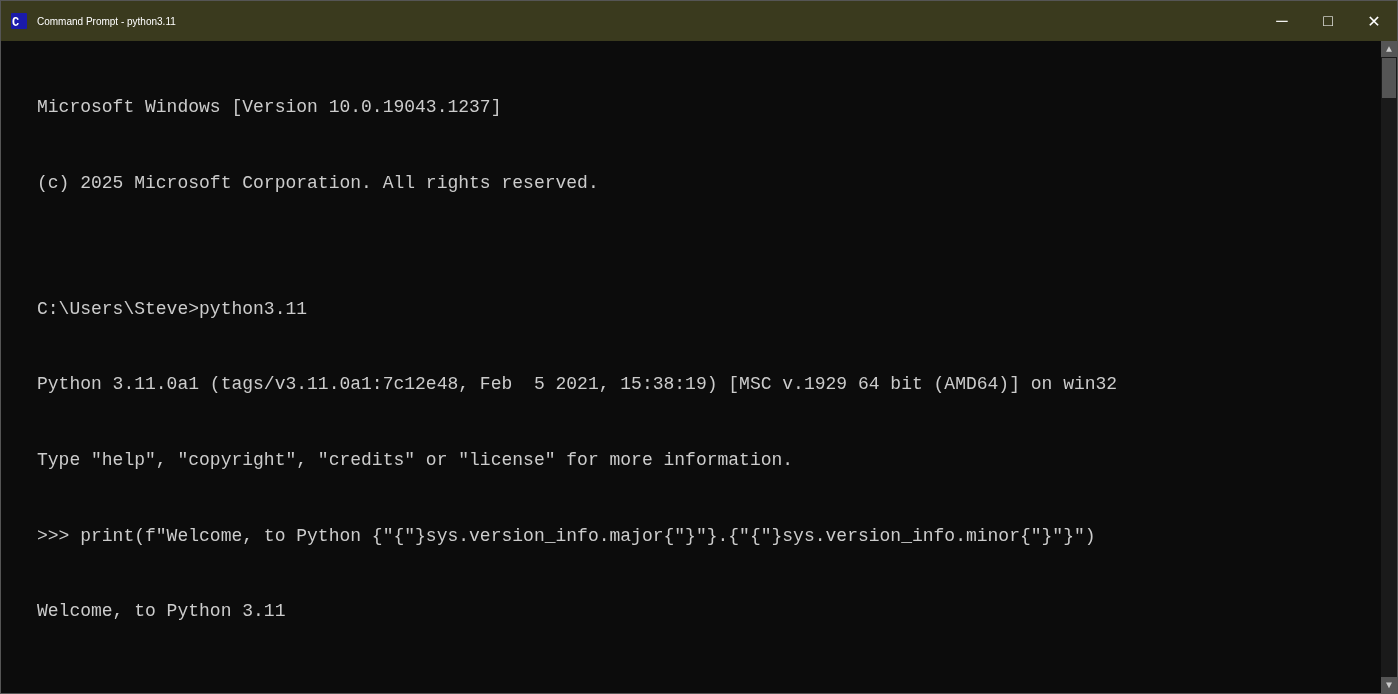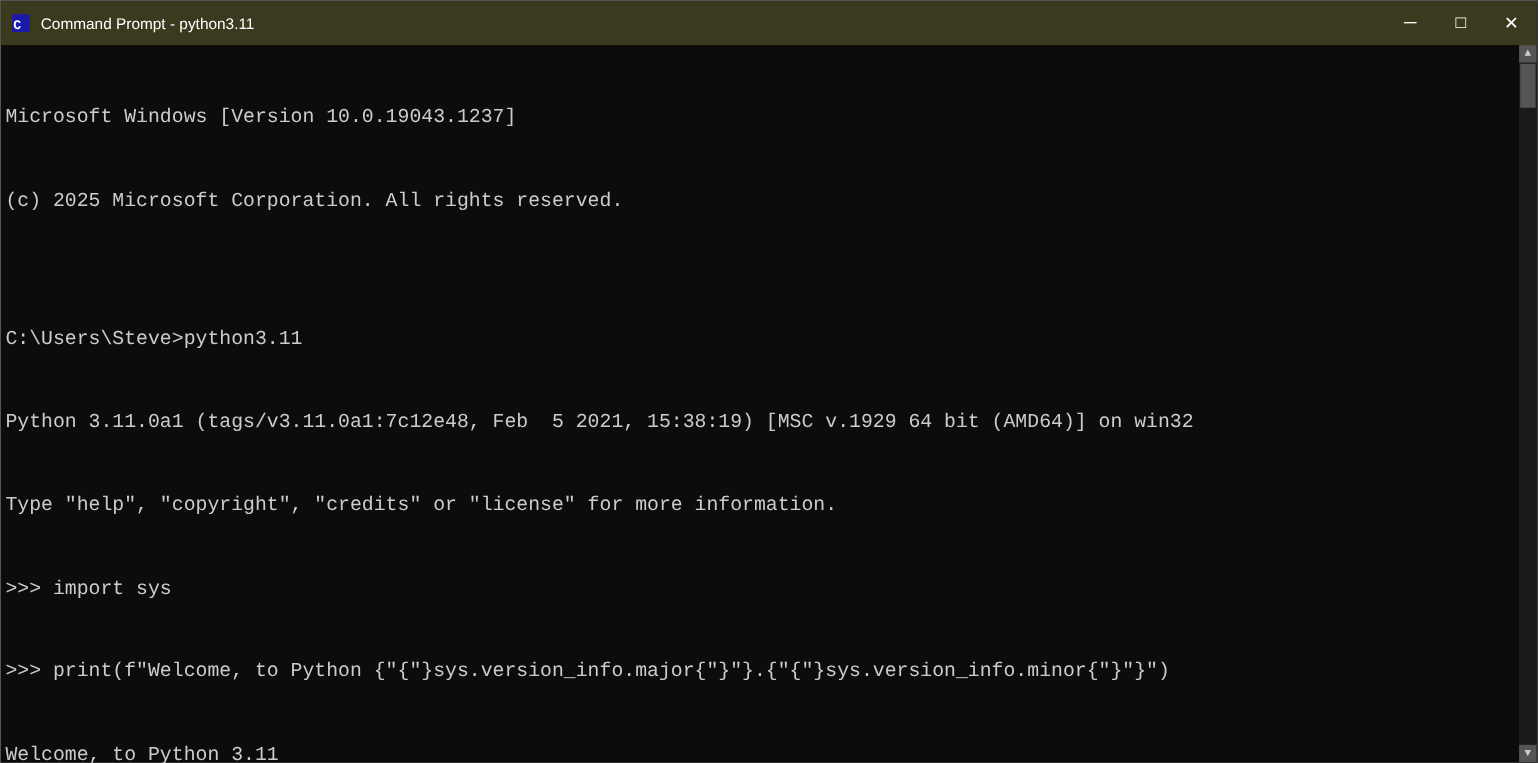--- a/index.html
+++ b/index.html
@@ -48,21 +48,21 @@
       justify-content: center;
     }
 
     .title-bar-icon svg {
       width: 18px;
       height: 18px;
     }
 
     .title-bar-title {
       color: #ffffff;
-      font-size: 14px;
+      font-size: 10px;
       font-family: 'Segoe UI', Arial, sans-serif;
       font-weight: normal;
     }
 
     .title-bar-controls {
       display: flex;
       height: 40px;
     }
 
     .title-bar-btn {
@@ -88,20 +88,21 @@
 
     .terminal-content {
       flex: 1;
       padding: 4px 4px 4px 4px;
       color: #cccccc;
       font-size: 18px;
       line-height: 1.4;
       font-family: 'Courier New', Courier, monospace;
       white-space: pre;
       overflow-y: auto;
+      margin-left: 32px;
     }
 
     .scrollbar {
       width: 16px;
       background: #2a2a2a;
       display: flex;
       flex-direction: column;
       align-items: center;
     }
 
@@ -166,21 +167,20 @@
   </div>
 
   <div class="terminal-body">
     <div class="terminal-content">
       <span class="line">Microsoft Windows [Version 10.0.19043.1237]</span>
       <span class="line">(c) 2025 Microsoft Corporation. All rights reserved.</span>
       <span class="line"></span>
       <span class="line">C:\Users\Steve&gt;python3.11</span>
       <span class="line">Python 3.11.0a1 (tags/v3.11.0a1:7c12e48, Feb  5 2021, 15:38:19) [MSC v.1929 64 bit (AMD64)] on win32</span>
       <span class="line">Type "help", "copyright", "credits" or "license" for more information.</span>
-      <span class="line">&gt;&gt;&gt; import sys</span>
       <span class="line">&gt;&gt;&gt; print(f"Welcome, to Python {"{"}sys.version_info.major{"}"}.{"{"}sys.version_info.minor{"}"}")</span>
       <span class="line">Welcome, to Python 3.11</span>
       
     </div>
     <div class="scrollbar">
       <div class="scrollbar-arrow">▲</div>
       <div class="scrollbar-track">
         <div class="scrollbar-thumb"></div>
       </div>
       <div class="scrollbar-arrow">▼</div>

